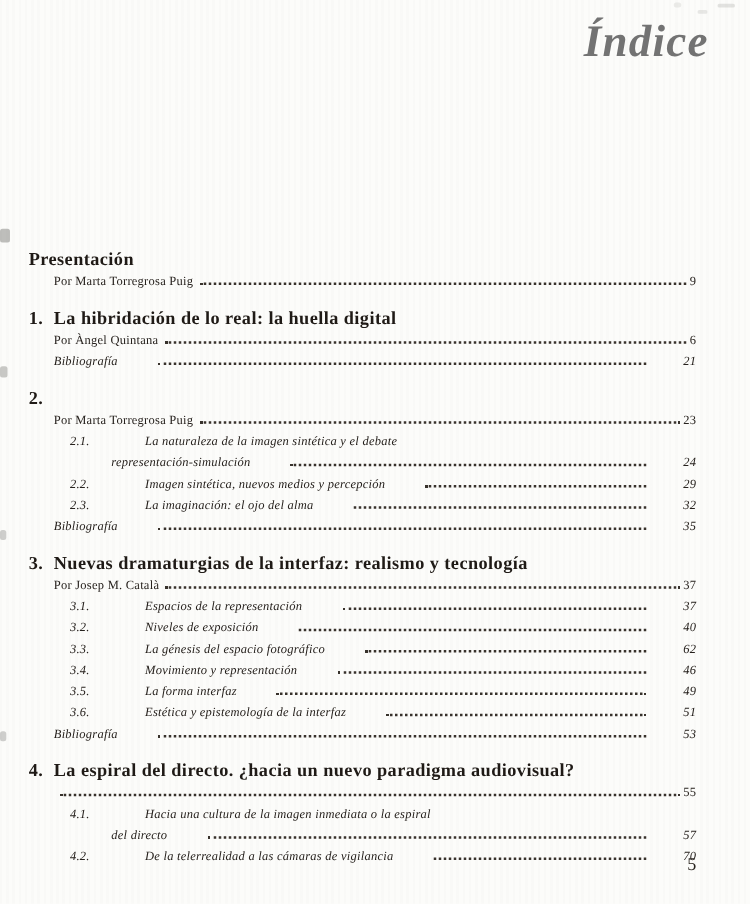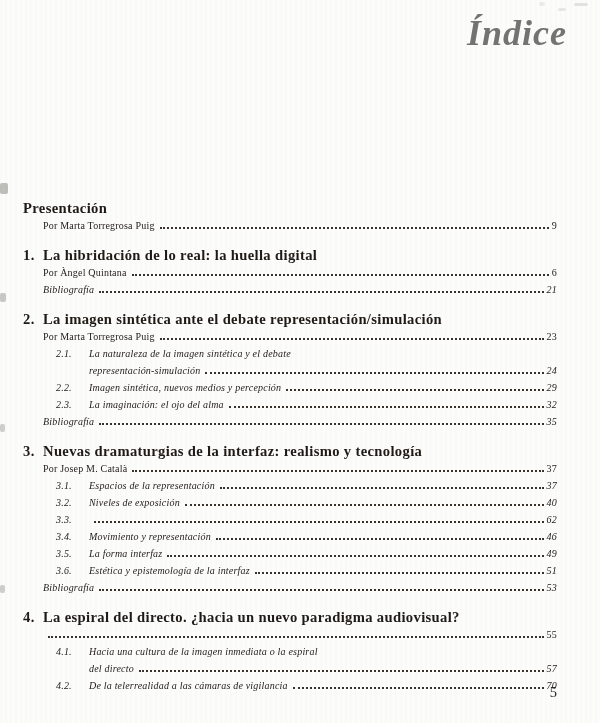--- a/index.html
+++ b/index.html
@@ -53,21 +53,21 @@
     white-space: nowrap;
   }
 
   .row.header {
     font-weight: bold;
     font-size: 14.6px;
     letter-spacing: 0.35px;
     color: #1f1a16;
   }
 
-  .row.italic { font-style: italic; }
+  .row.italic { font-style: italic; gap: 27px; }
 
   .row.l1 { padding-left: 20px; }
   .row.l2 { padding-left: 33px; }
   .row.l3 { padding-left: 66px; }
 
   .num-h { flex: 0 0 20px; }
   .num-s { flex: 0 0 33px; }
 
   .entry-text { white-space: nowrap; }
 
@@ -141,21 +141,20 @@
       </div>
       <div class="row l1 italic">
         <span class="entry-text">Bibliografía</span>
         <span class="dots"></span>
         <span class="page-num">21</span>
       </div>
     </div>
     <div class="toc-section">
       <div class="row header">
         <span class="num-h">2.</span>
-        <span class="entry-text">La imagen sintética ante el debate representación/simulación</span>
       </div>
       <div class="row l1">
         <span class="entry-text">Por Marta Torregrosa Puig</span>
         <span class="dots"></span>
         <span class="page-num">23</span>
       </div>
       <div class="row l2 italic">
         <span class="num-s">2.1.</span>
         <span class="entry-text">La naturaleza de la imagen sintética y el debate</span>
       </div>
@@ -199,20 +198,21 @@
         <span class="page-num">37</span>
       </div>
       <div class="row l2 italic">
         <span class="num-s">3.2.</span>
         <span class="entry-text">Niveles de exposición</span>
         <span class="dots"></span>
         <span class="page-num">40</span>
       </div>
       <div class="row l2 italic">
         <span class="num-s">3.3.</span>
+        <span class="entry-text">La génesis del espacio fotográfico</span>
         <span class="dots"></span>
         <span class="page-num">62</span>
       </div>
       <div class="row l2 italic">
         <span class="num-s">3.4.</span>
         <span class="entry-text">Movimiento y representación</span>
         <span class="dots"></span>
         <span class="page-num">46</span>
       </div>
       <div class="row l2 italic">

